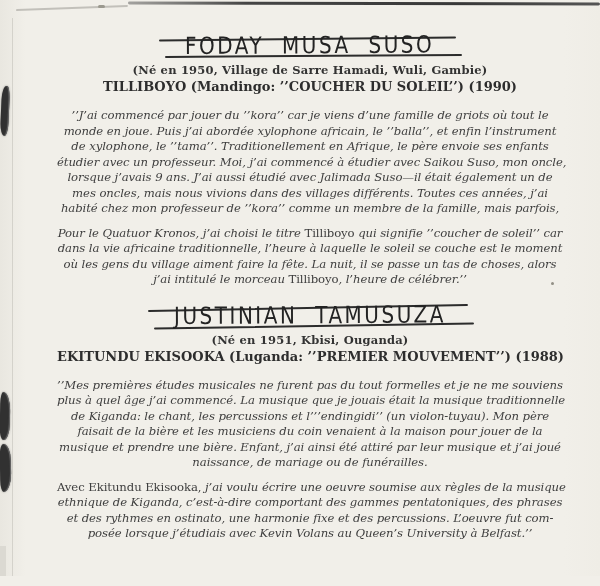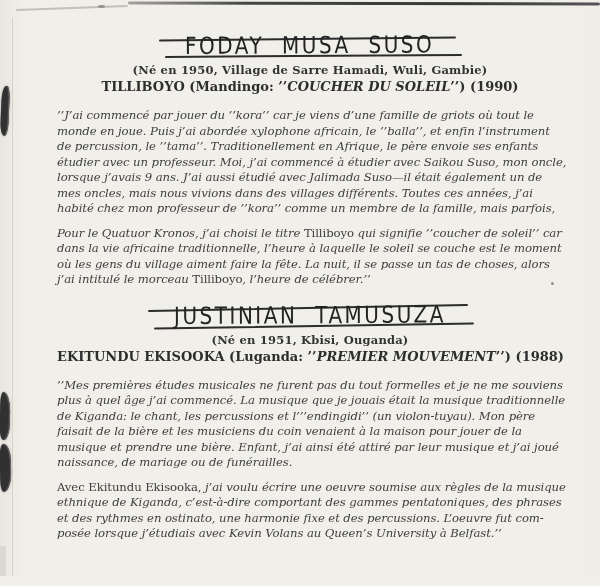--- a/index.html
+++ b/index.html
@@ -36,23 +36,23 @@
   .rule{position:absolute;height:2px;background:#2c2c2c;z-index:1;border-radius:1px;}
   .rule-top{left:-16px;right:-12px;top:8px;transform:rotate(-.6deg);}
   .rule-bottom{left:-10px;right:-18px;bottom:2px;transform:rotate(-.35deg);}
   .artist-section + .artist-section{margin-top:12px;}
   .artist-section + .artist-section .rule-top{transform:rotate(-1.1deg);top:7px;}
   .artist-section + .artist-section .rule-bottom{transform:rotate(-.9deg);}
 
   .born{text-align:center;font-weight:bold;font-size:11.5px;line-height:14px;color:#333;margin-bottom:2px;letter-spacing:.2px;white-space:nowrap;}
   .work{text-align:center;font-size:13px;line-height:16px;color:#2d2d2d;margin-bottom:13px;white-space:nowrap;}
   .work .bd{font-weight:bold;font-style:normal;}
-  .work .bi{font-weight:bold;font-style:italic;}
+  .work .bi{font-weight:bold;}
 
-  .para{margin-bottom:9px;}
+  .para{margin-bottom:9px;text-align:center;}
   .bline{font-size:11.7px;line-height:15.5px;color:#3e3e3e;white-space:nowrap;letter-spacing:-.1px;}
   .bline .it{font-style:italic;}
   .bline .ro{font-style:normal;}
 </style>
 </head>
 <body>
 
 <div class="page">
   <div class="scan-top"></div>
   <div class="scan-top-wisp"></div>
@@ -65,21 +65,21 @@
   <div class="smudge-bl"></div>
 
   <main class="content" id="sections-host">
       <section class="artist-section">
         <div class="hand-wrap"><div class="hand-head"><span class="rule rule-top"></span><span class="hand-text">FODAY MUSA SUSO</span><span class="rule rule-bottom"></span></div></div>
         <div class="born">(Né en 1950, Village de Sarre Hamadi, Wuli, Gambie)</div>
         <div class="work"><span class="bd">TILLIBOYO (Mandingo: ’’</span><span class="bi">COUCHER DU SOLEIL</span><span class="bd">’’) (1990)</span></div>
         <div class="para">
           <div class="bline"><span class="it">’’J’ai commencé par jouer du ’’kora’’ car je viens d’une famille de griots où tout le</span></div>
           <div class="bline"><span class="it">monde en joue. Puis j’ai abordée xylophone africain, le ’’balla’’, et enfin l’instrument</span></div>
-          <div class="bline"><span class="it">de percussion, le ’’tama’’. Traditionellement en Afrique, le père envoie ses enfants</span></div>
+          <div class="bline"><span class="it">de xylophone, le ’’tama’’. Traditionellement en Afrique, le père envoie ses enfants</span></div>
           <div class="bline"><span class="it">étudier avec un professeur. Moi, j’ai commencé à étudier avec Saikou Suso, mon oncle,</span></div>
           <div class="bline"><span class="it">lorsque j’avais 9 ans. J’ai aussi étudié avec Jalimada Suso—il était également un de</span></div>
           <div class="bline"><span class="it">mes oncles, mais nous vivions dans des villages différents. Toutes ces années, j’ai</span></div>
           <div class="bline"><span class="it">habité chez mon professeur de ’’kora’’ comme un membre de la famille, mais parfois,</span></div>
         </div>
         <div class="para">
           <div class="bline"><span class="it">Pour le Quatuor Kronos, j’ai choisi le titre </span><span class="ro">Tilliboyo</span><span class="it"> qui signifie ’’coucher de soleil’’ car</span></div>
           <div class="bline"><span class="it">dans la vie africaine traditionnelle, l’heure à laquelle le soleil se couche est le moment</span></div>
           <div class="bline"><span class="it">où les gens du village aiment faire la fête. La nuit, il se passe un tas de choses, alors</span></div>
           <div class="bline"><span class="it">j’ai intitulé le morceau </span><span class="ro">Tilliboyo</span><span class="it">, l’heure de célébrer.’’</span></div>

